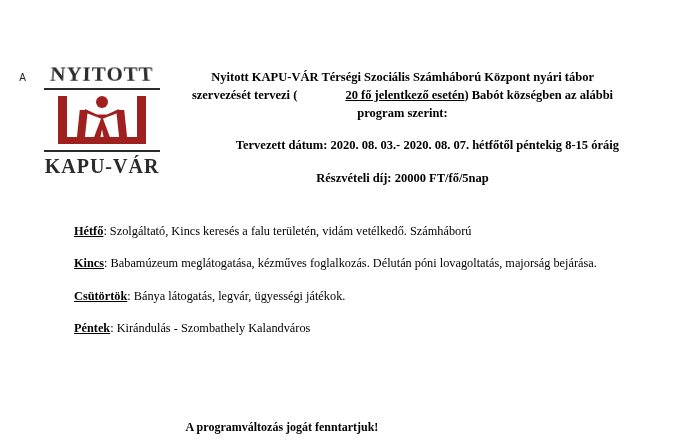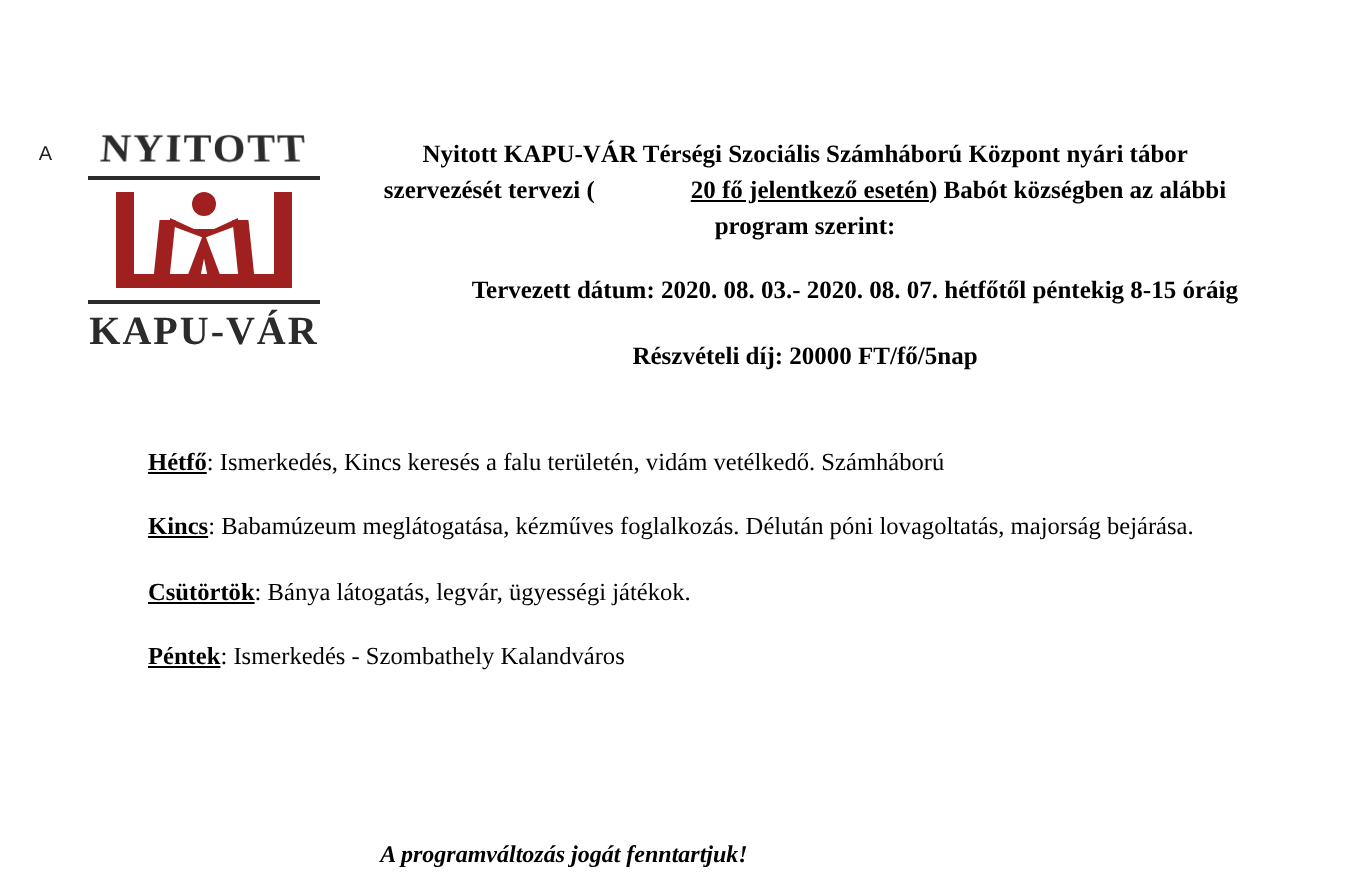--- a/index.html
+++ b/index.html
@@ -183,21 +183,20 @@
     font-weight: bold;
     text-decoration: underline;
   }
   .footer-note {
     position: absolute;
     left: 0;
     top: 420px;
     width: 564px;
     text-align: center;
     font-size: 12px;
-    font-style: italic;
     font-weight: bold;
   }
 </style>
 </head>
 <body>
 
 <div class="page">
 
   <div class="header">
 
@@ -229,33 +228,33 @@
         <span>program szerint:</span>
       </p>
       <p class="p2">Tervezett dátum: 2020. 08. 03.- 2020. 08. 07. hétfőtől péntekig 8-15 óráig</p>
       <p class="p3">Részvételi díj: 20000 FT/fő/5nap</p>
     </div>
   </div>
 
   <div class="body-block">
 
     <div class="day-line">
-      <span class="day-name">Hétfő</span><span>: Ismerkedés, Kincs keresés a falu területén, vidám vetélkedő. Számháború</span>
+      <span class="day-name">Hétfő</span><span>: Szolgáltató, Kincs keresés a falu területén, vidám vetélkedő. Számháború</span>
     </div>
 
 
     <div class="day-line">
       <span class="day-name">Kincs</span><span>: Babamúzeum meglátogatása, kézműves foglalkozás. Délután póni lovagoltatás, majorság bejárása.</span>
     </div>
 
     <div class="day-line">
       <span class="day-name">Csütörtök</span><span>: Bánya látogatás, legvár, ügyességi játékok.</span>
     </div>
 
     <div class="day-line">
-      <span class="day-name">Péntek</span><span>: Ismerkedés - Szombathely Kalandváros</span>
+      <span class="day-name">Péntek</span><span>: Kirándulás - Szombathely Kalandváros</span>
     </div>
 
   </div>
 
   <div class="footer-note">A programváltozás jogát fenntartjuk!</div>
 
 </div>
 
 </body></html>

